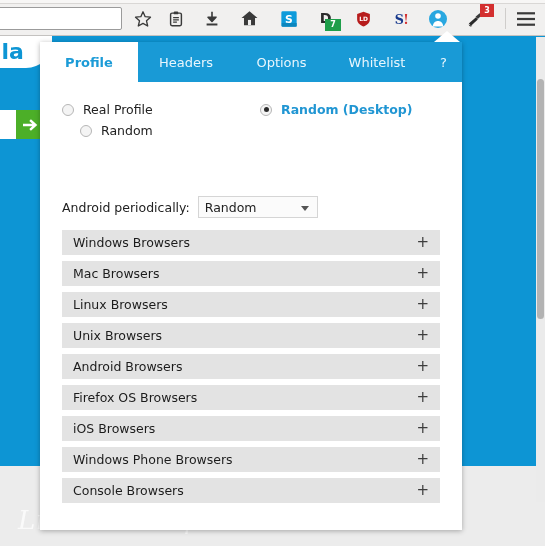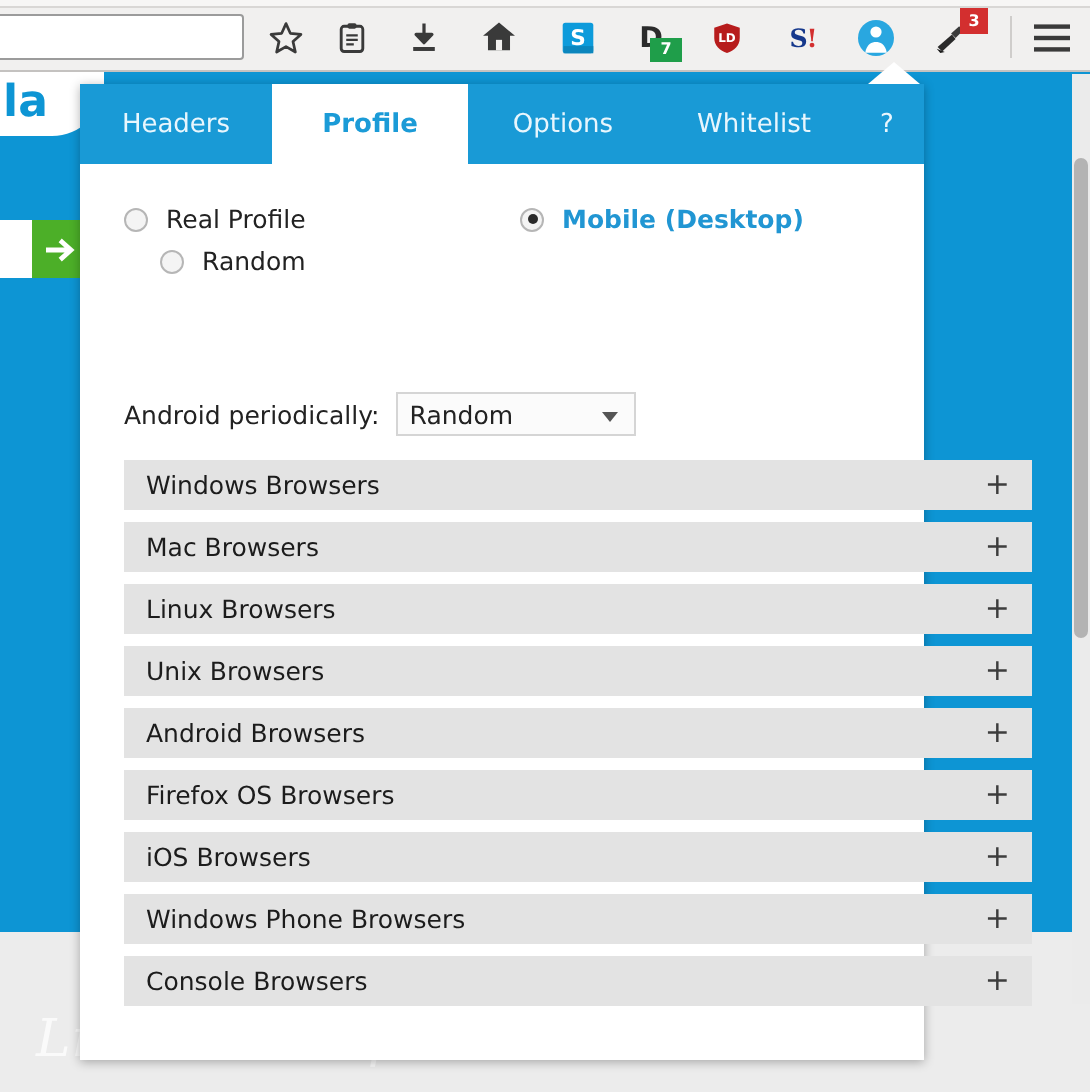--- a/index.html
+++ b/index.html
@@ -267,21 +267,21 @@
     right: 8px; top: 9px;
     width: 0; height: 0;
     border-left: 4px solid transparent;
     border-right: 4px solid transparent;
     border-top: 5px solid #555555;
   }
 
   #accordion {
     position: absolute;
     left: 22px; top: 148px;
-    width: 454px;
+    width: 378px;
   }
   .accordion-item {
     height: 25px;
     background: #e3e3e3;
     margin-bottom: 6px;
     display: flex;
     align-items: center;
     justify-content: space-between;
     padding: 0 11px;
     box-sizing: border-box;
@@ -422,22 +422,22 @@
       <rect x="1" y="12.6" width="18" height="2.2" fill="#3a3a3a"></rect>
     </svg>
   </div>
 </div>
 
 <div id="popup-arrow"></div>
 
 <div id="popup">
 
   <div id="popup-tabs">
+    <div class="popup-tab active" id="tab-profile">Profile</div>
     <div class="popup-tab" id="tab-headers">Headers</div>
-    <div class="popup-tab active" id="tab-profile">Profile</div>
     <div class="popup-tab" id="tab-options">Options</div>
     <div class="popup-tab" id="tab-whitelist">Whitelist</div>
     <div class="popup-tab" id="tab-help">?</div>
   </div>
 
   <div id="popup-body">
 
     <div class="radio-grid">
 
       <div class="radio-col left">
@@ -447,21 +447,21 @@
         </div>
         <div class="radio-row">
           <span class="radio-mark"></span>
           <span class="radio-label">Random</span>
         </div>
       </div>
 
       <div class="radio-col right">
         <div class="radio-row selected">
           <span class="radio-mark checked"></span>
-          <span class="radio-label">Mobile (Desktop)</span>
+          <span class="radio-label">Random (Desktop)</span>
         </div>
       </div>
 
     </div>
 
     <div id="periodic-row">
       <span id="periodic-label">Android periodically:</span>
       <div id="periodic-select">
         <span id="periodic-select-value">Random</span>
         <span id="periodic-caret"></span>

